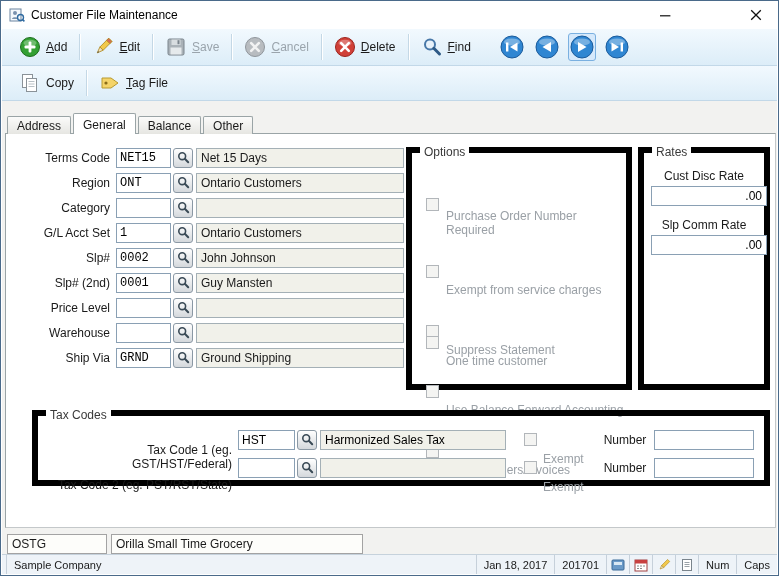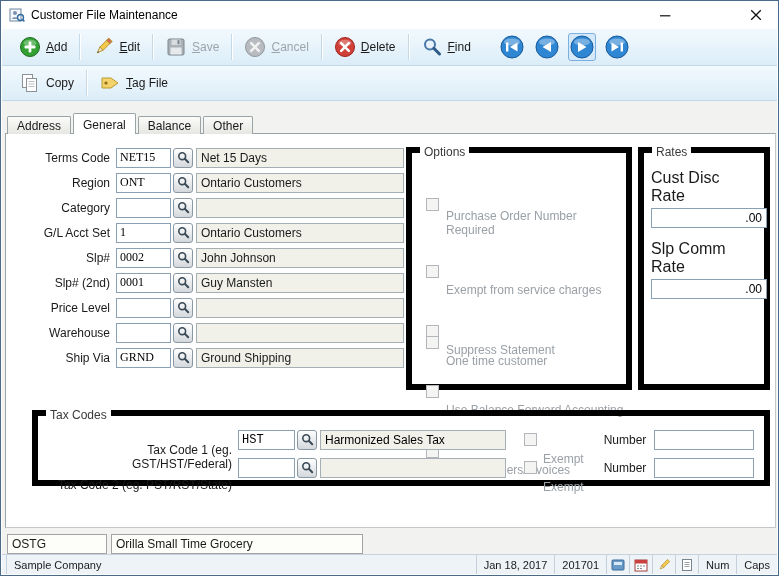--- a/index.html
+++ b/index.html
@@ -44,49 +44,49 @@
   .tab.active { background:#ffffff; height:21px; padding-top:4px; z-index:6; position:relative; }
   .tabpage { position:absolute; top:32px; left:3px; width:771px; height:395px;
              background:#ffffff; border:1px solid #9aa4a6; border-right-color:#c4c8ca;
              border-bottom-color:#c4c8ca; }
 
   
   .fields { position:absolute; left:12px; top:13px; }
   .frow { display:flex; align-items:center; height:21px; margin-bottom:4px; }
   .flabel { width:98px; text-align:right; padding-right:6px; font-size:12px; color:#1a1a1a; }
   .fcode { width:55px; height:20px; border:1px solid #8aa0b4; font-size:12px; padding:1px 3px;
-           font-family:Liberation Serif, serif; background:#fff; }
+           font-family:Liberation Mono, monospace; background:#fff; }
   .flookup { width:20px; height:20px; margin-left:2px; border:1px solid #8a98a4; border-radius:3px;
              background:linear-gradient(#ffffff,#d4d8dc); display:flex; align-items:center;
              justify-content:center; padding:0; }
   .fdesc { width:208px; height:20px; margin-left:3px; border:1px solid #a4b0b6; background:#f1f1ea;
            font-size:12px; padding:1px 4px; color:#1a1a1a; font-family:"Liberation Sans",sans-serif; }
 
   
   .grp { position:absolute; border:6px solid #000000; }
   .grp-title { position:absolute; top:-8px; left:8px; background:#ffffff; padding:0 4px;
                font-size:12px; color:#3a3a3a; }
   .grp.options { left:400px; top:13px; width:226px; height:243px; }
   .grp.rates   { left:632px; top:13px; width:132px; height:243px; padding:16px 7px 0; }
   .grp.tax     { left:26px; top:276px; width:738px; height:76px; padding-top:13px; }
 
   .opt { display:flex; align-items:center; gap:7px; margin:0 0 8px 14px; }
   .opt:first-of-type { margin-top:18px; }
   .opt-onetime { position:absolute; left:14px; top:163px; margin:0; }
   .cb { width:13px; height:13px; border:1px solid #b2b6ba; background:#f4f4f2; flex:0 0 13px; }
   .optlabel { font-size:12px; color:#9aa0a6;margin-top:38px; }
 
-  .rl { text-align:left; font-size:16px; color:#1a1a1a; margin:0 0 3px 0; }
+  .rl { text-align:center; font-size:12px; color:#1a1a1a; margin:0 0 3px 0; }
   .rinput { width:116px; height:20px; border:1px solid #8aa0b4; font-size:12px; text-align:right;
             padding:1px 4px; margin-bottom:12px; font-family:"Liberation Sans",sans-serif; }
 
   .trow { display:flex; align-items:center; height:21px; margin:0 0 7px 10px; }
   .taxlabel { width:190px; text-align:right; padding-right:6px; font-size:12px; color:#1a1a1a;margin-top:35px; }
   .tcode { width:57px; height:20px; border:1px solid #8aa0b4; font-size:12px; padding:1px 3px;
-           font-family:Liberation Mono, monospace; }
+           font-family:Liberation Sans, sans-serif; }
   .tdesc { width:186px; height:20px; margin-left:3px; border:1px solid #a4b0b6; background:#f1f1ea;
            font-size:12px; padding:1px 4px; font-family:"Liberation Sans",sans-serif; }
   .exwrap { display:flex; align-items:center; gap:6px; margin-left:18px; }
   .numlabel { font-size:12px; color:#1a1a1a; margin-left:20px; }
   .numinput { width:100px; height:20px; border:1px solid #8aa0b4; margin-left:8px; font-size:12px;
               padding:1px 3px; font-family:"Liberation Sans",sans-serif; }
 
   
   .footer { position:absolute; left:0; right:0; top:430px; height:27px; }
   .sunk { border:1px solid #a3a3a3; background:#fdfdfa; height:20px; font-size:12px;

